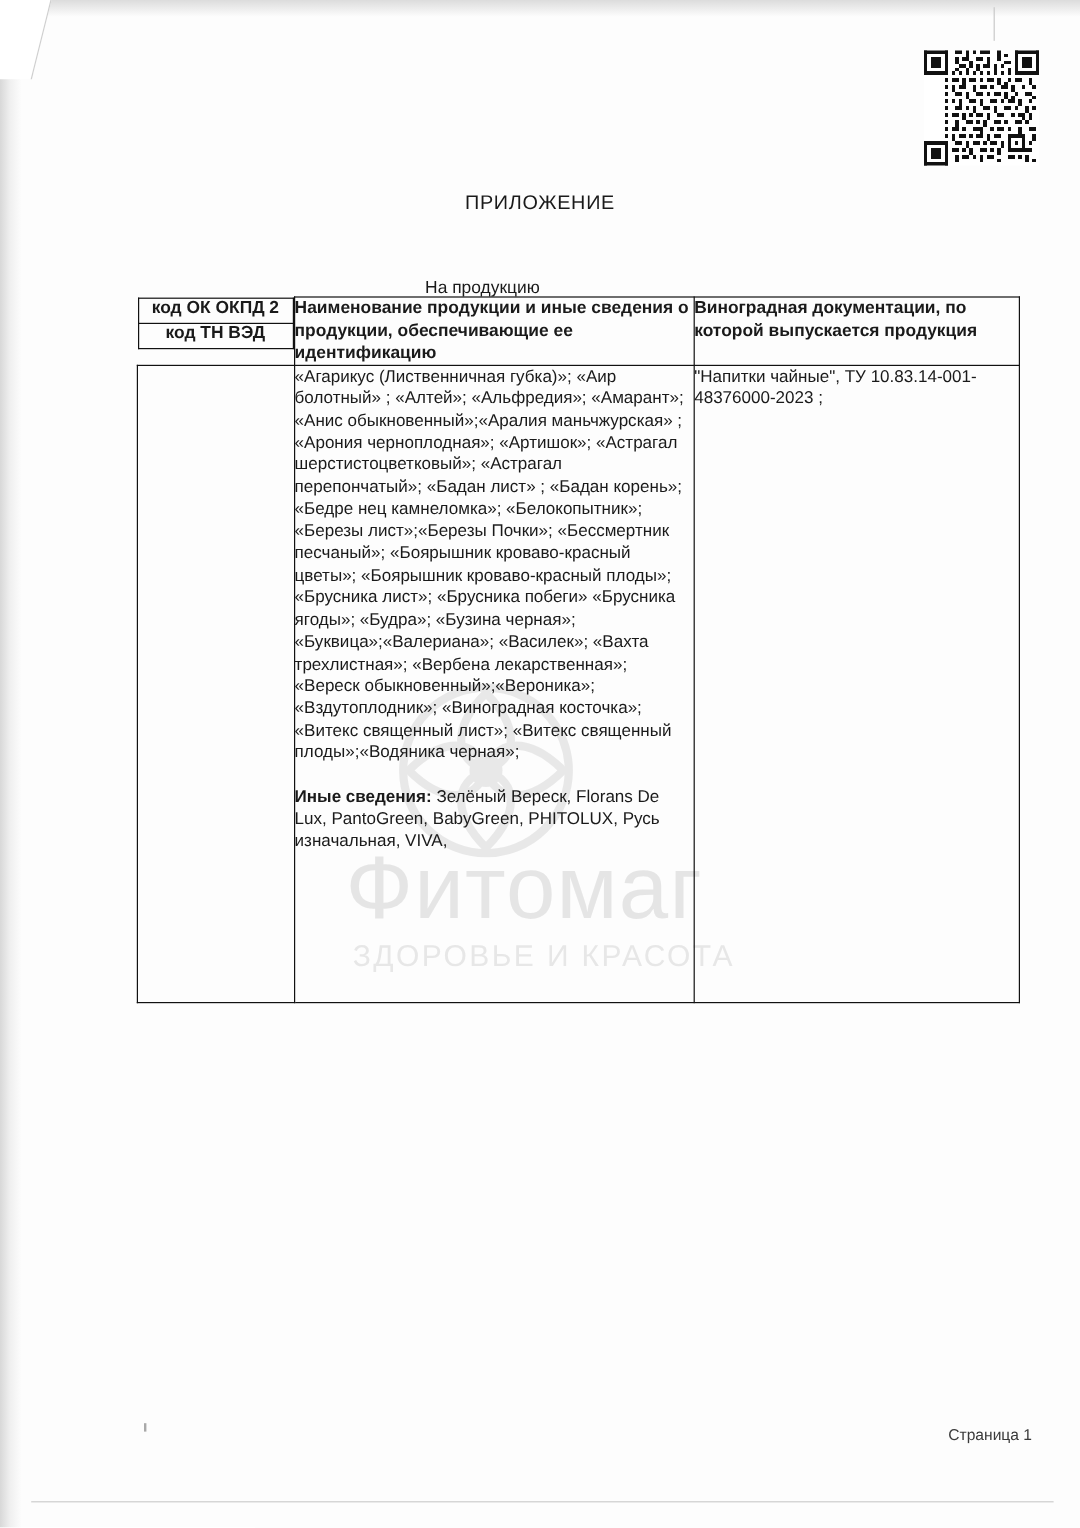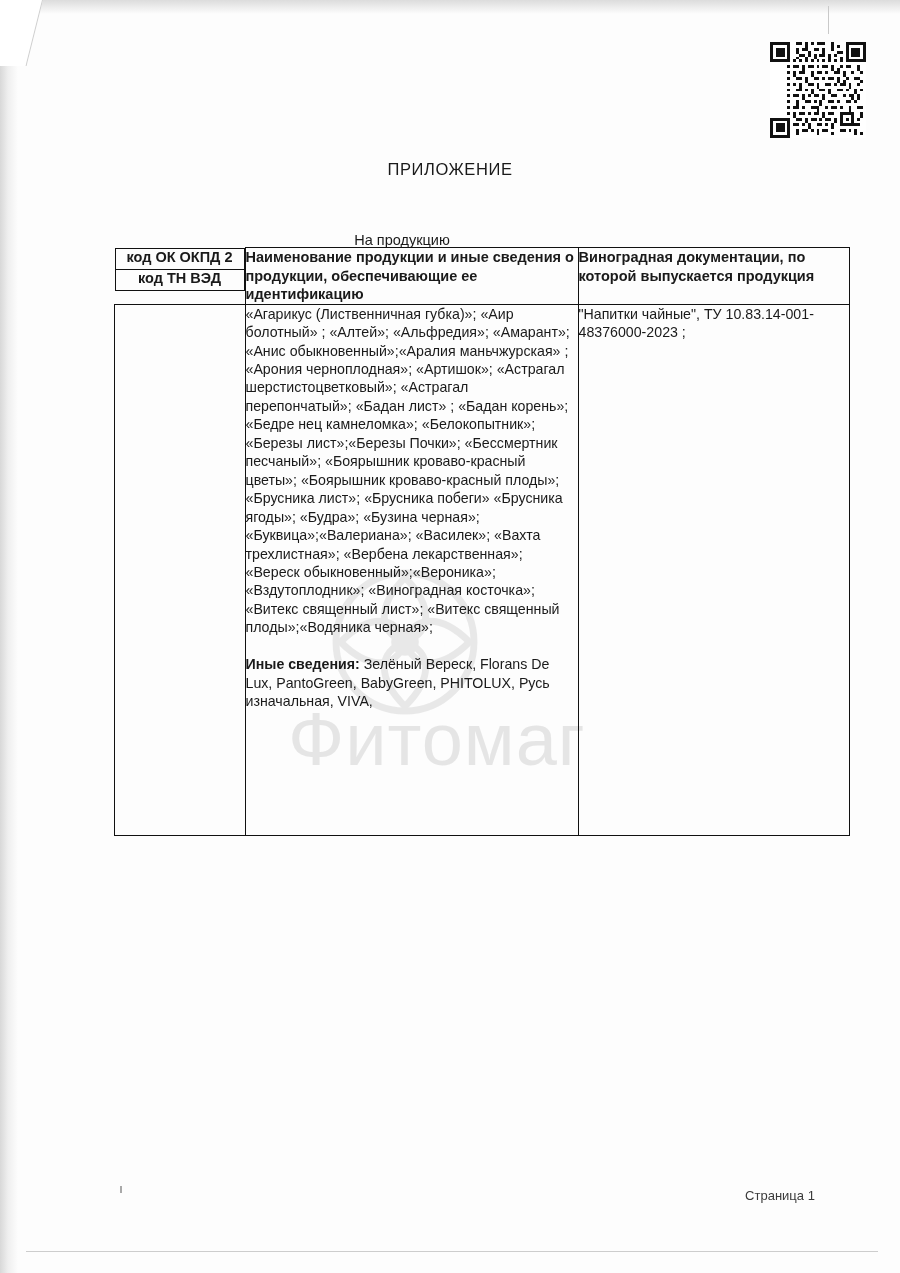--- a/index.html
+++ b/index.html
@@ -192,21 +192,21 @@
     top: 12px;
   }
 
   .page-num {
     position: absolute;
     left: 700px;
     top: 1188px;
     width: 160px;
     font-size: 13px;
     color: #3a3a3a;
-    text-align: center;
+    text-align: right;
     overflow: hidden;
     white-space: nowrap;
   }
 </style>
 </head>
 <body>
 
 <div class="page">
 
   <div class="scan-edge-left"></div>
@@ -405,20 +405,21 @@
         <g fill="none" stroke="#d5d5d5" stroke-width="3">
           <path d="M50 22 C38 34, 38 46, 50 50 C62 46, 62 34, 50 22 Z"></path>
           <path d="M50 78 C38 66, 38 54, 50 50 C62 54, 62 66, 50 78 Z"></path>
           <path d="M22 50 C34 38, 46 38, 50 50 C46 62, 34 62, 22 50 Z"></path>
           <path d="M78 50 C66 38, 54 38, 50 50 C54 62, 66 62, 78 50 Z"></path>
         </g>
         <circle cx="50" cy="50" r="6" fill="#d5d5d5"></circle>
       </svg>
     </div>
     <div class="wm-text">Фитомаг</div>
+    <div class="wm-sub">ЗДОРОВЬЕ И КРАСОТА</div>
   </div>
 
   <table class="tbl">
     <tbody>
       <tr>
         <td class="col-a" style="padding:0; border:none;">
           <table style="width:100%; border-collapse:collapse;">
             <tbody>
               <tr>
                 <td class="hdr-a-top" style="border:1.6px solid #111;">код ОК ОКПД 2</td>

